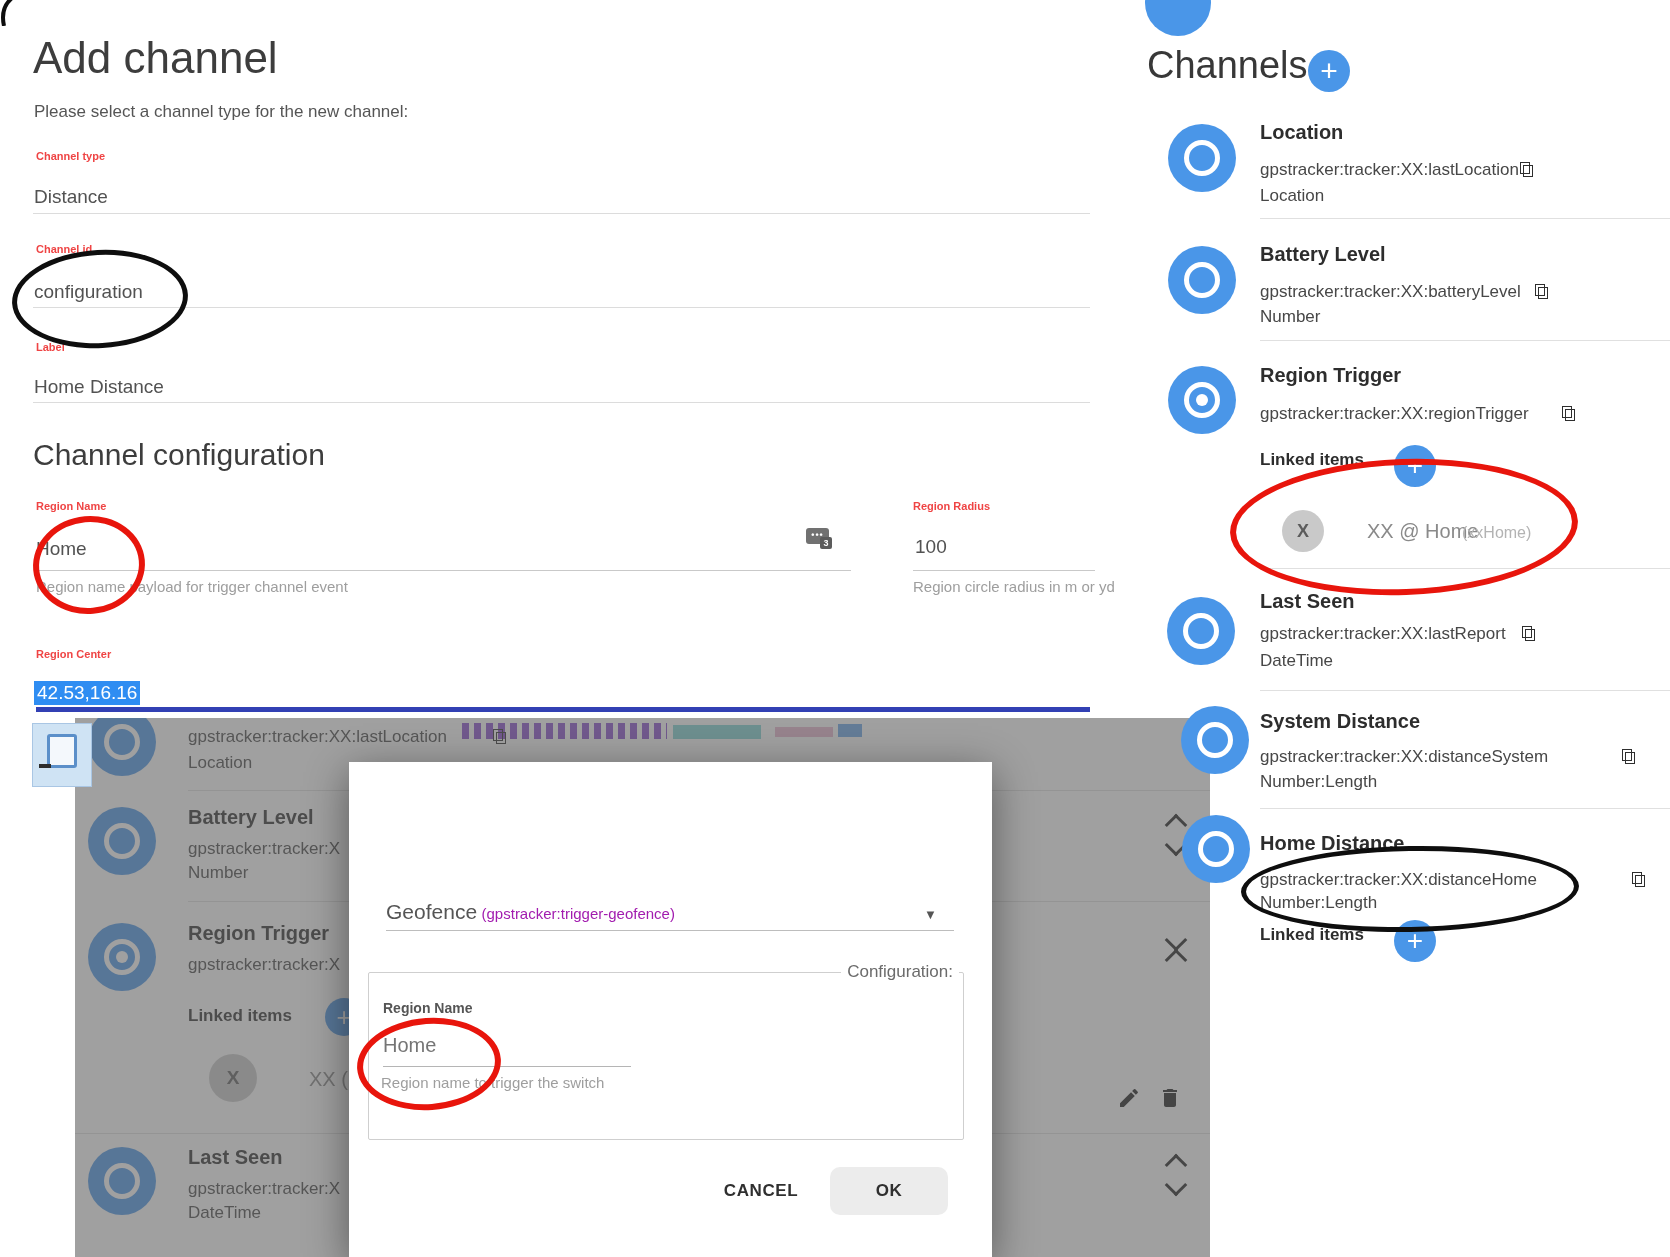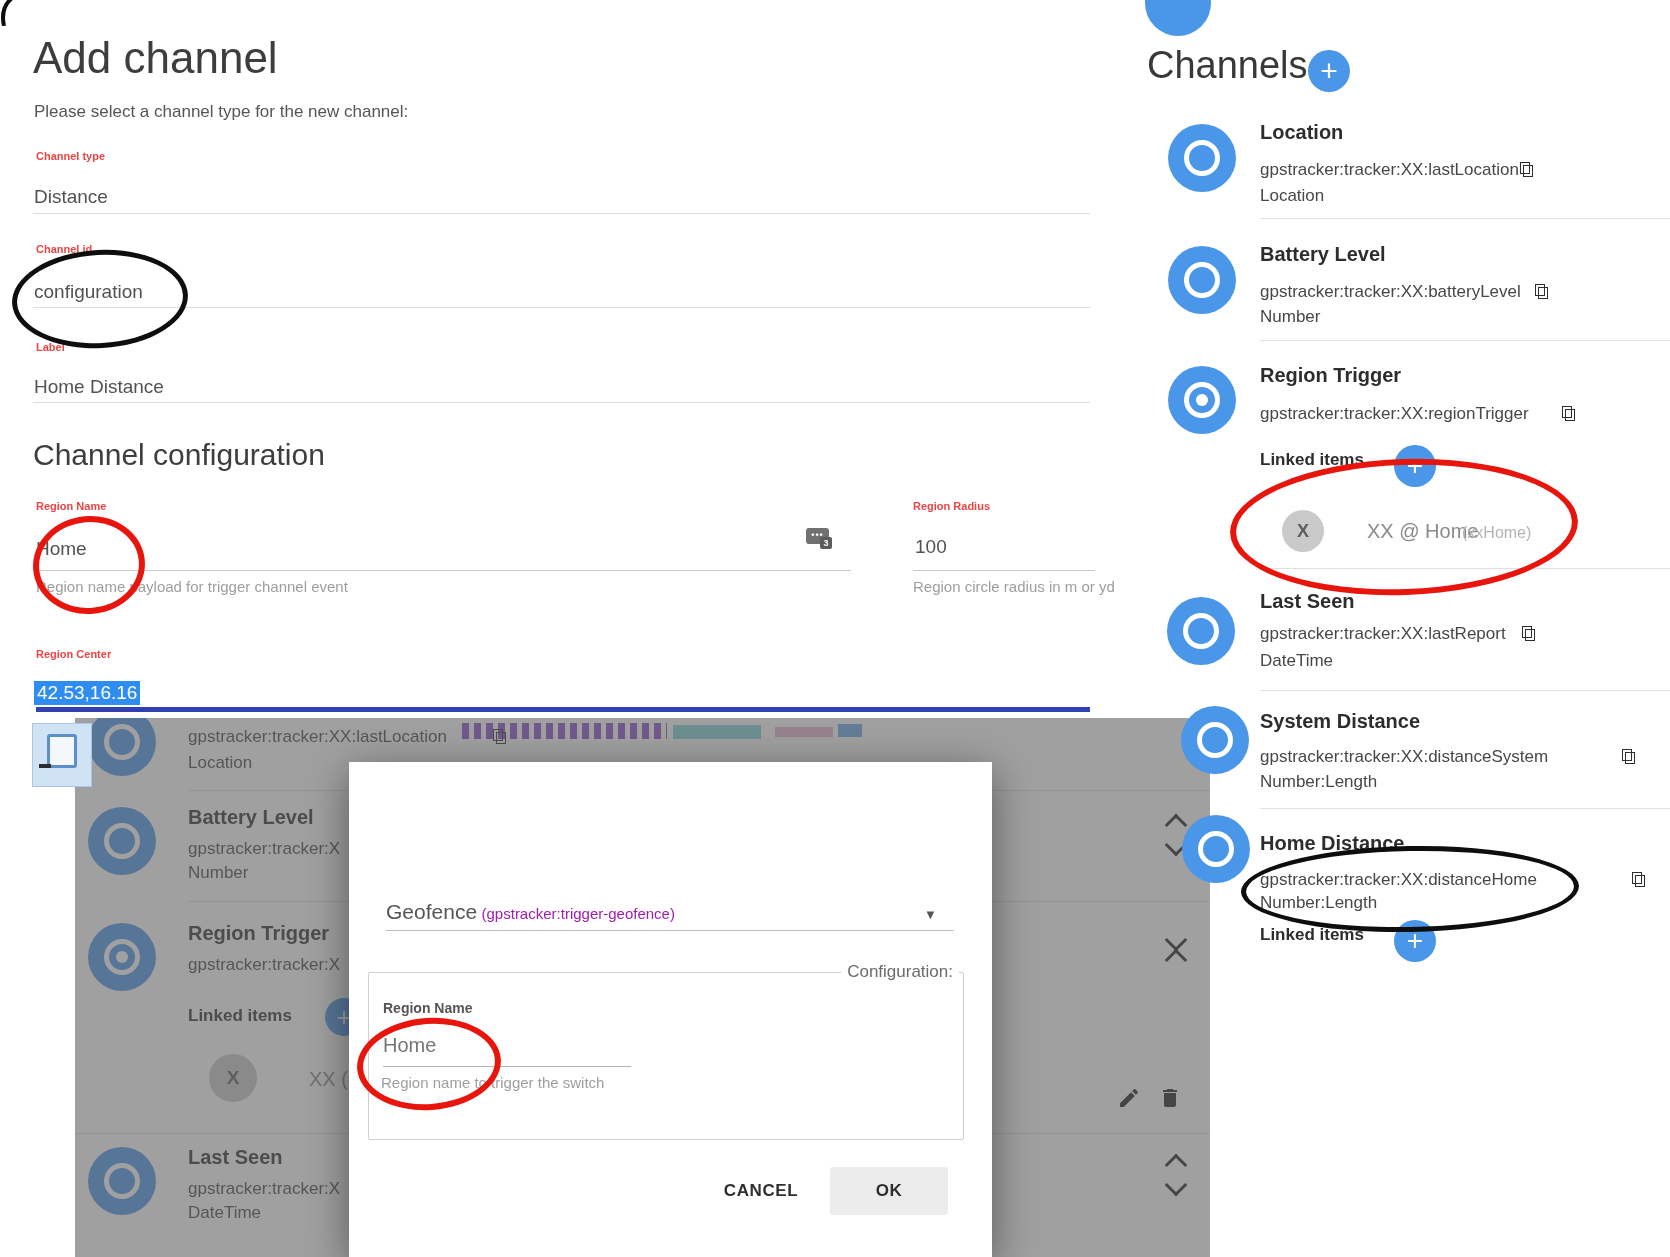--- a/index.html
+++ b/index.html
@@ -52,21 +52,21 @@
   .selmain{font-size:21px;color:#555;}
   .seldet{font-size:15px;color:#a21caf;}
   .caret{font-size:13px;color:#555;}
   fieldset.cfg{position:absolute;left:19px;top:200px;width:570px;height:160px;margin:0;
       border:1px solid #cfcfcf;border-radius:2px;text-align:right;}
   fieldset.cfg legend{font-size:17px;color:#6b6b6b;padding:0 6px;margin-left:8px;}
   .mlabel{font-size:14px;font-weight:bold;color:#555;}
   .mval{font-size:20px;color:#757575;}
   .btn{font-size:17px;font-weight:bold;color:#2f2f2f;letter-spacing:.6px;text-align:center;
       background:transparent;border:none;position:absolute;cursor:pointer;font-family:"Liberation Sans",sans-serif;}
-  .btn.ok{background:#ececec;border-radius:3px;}
+  .btn.ok{background:#ececec;border-radius:10px;}
   
   .ellipse{position:absolute;border-radius:50%;z-index:20;pointer-events:none;}
   .ellipse.red{border:6px solid #e8150c;}
   .ellipse.black{border:5px solid #0e0e0e;}
   
   .dotico{position:absolute;width:26px;height:21px;}
   .dotico .bubble{position:absolute;left:0;top:0;width:23px;height:16px;background:#717171;border-radius:3px;
       color:#fff;font-size:9px;letter-spacing:1px;text-align:center;line-height:14px;font-weight:bold;}
   .dotico .badge{position:absolute;right:0;bottom:0;width:12px;height:12px;background:#5c5c5c;border-radius:2px;
       color:#fff;font-size:9px;font-weight:bold;text-align:center;line-height:12px;}

